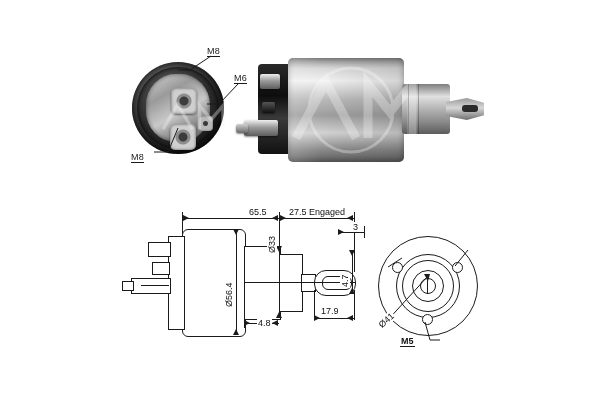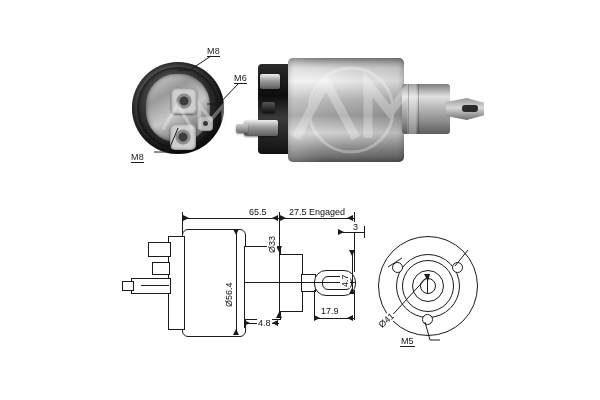--- a/index.html
+++ b/index.html
@@ -256,16 +256,16 @@
 
     <svg style="position:absolute;left:380px;top:74px;width:84px;height:62px;">
       <path d="M6 58 L48 12" stroke="#1b1b1b" stroke-width="1" fill="none"></path>
       <path d="M44 10 L50 10 L48 17 Z" fill="#1b1b1b"></path>
     </svg>
     <div class="dimtxt" style="left:376px;top:133px;transform:rotate(-42deg);transform-origin:left top;">Ø41</div>
 
     <svg style="position:absolute;left:416px;top:130px;width:26px;height:22px;">
       <path d="M24 20 L14 20 L9 2" stroke="#1b1b1b" stroke-width="1" fill="none"></path>
     </svg>
-    <div class="dimtxt" style="left:400px;top:146px;border-bottom:1px solid #1b1b1b;">M5</div>
+    <div class="dimtxt" style="left:400px;top:146px;border-bottom:1px solid #1b1b1b;font-weight:bold;">M5</div>
   </div>
 
 </div>
 
 </body></html>

